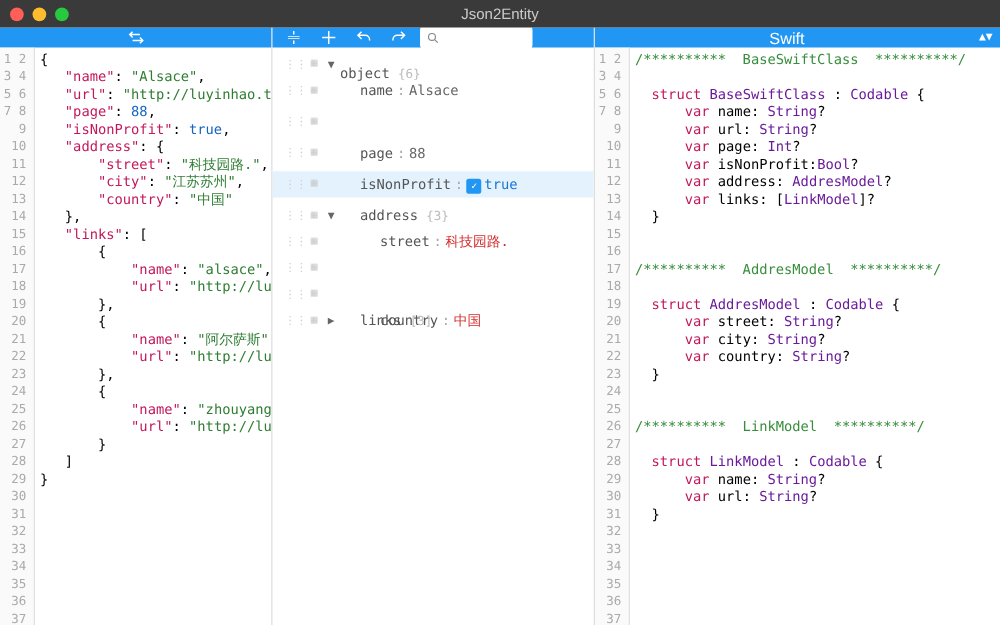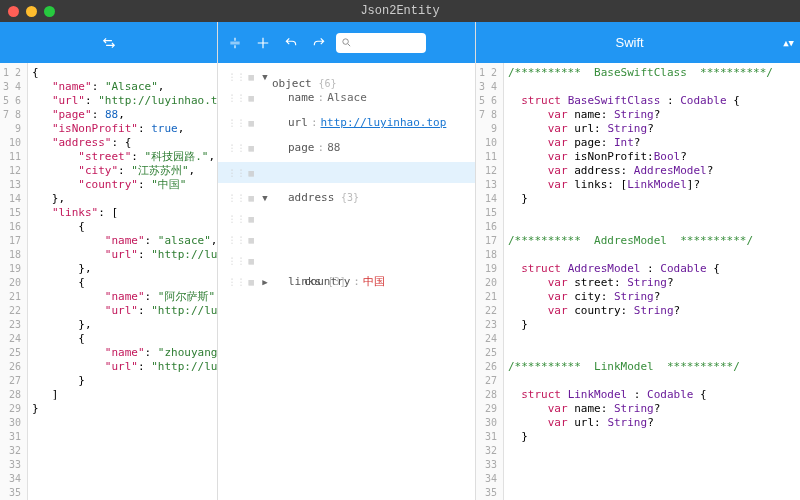--- a/index.html
+++ b/index.html
@@ -1,24 +1,24 @@
 <!DOCTYPE html>
 <html><head>
 <meta charset="utf-8">
 <style>
 * { margin: 0; padding: 0; box-sizing: border-box; }
 body { font-family: Menlo, Monaco, Consolas, monospace; font-size: 11px; background: #fff; width: 800px; height: 500px; overflow: hidden; }
 .titlebar { height: 22px; background: #3a3a3a; display: flex; align-items: center; padding: 0 8px; position: relative; }
 .traffic { display: flex; gap: 7px; }
 .dot { width: 11px; height: 11px; border-radius: 50%; }
-.title { position: absolute; left: 50%; transform: translateX(-50%); color: #ccc; font-size: 12px; font-family: Liberation Mono, monospace; }
+.title { position: absolute; left: 50%; transform: translateX(-50%); color: #ccc; font-size: 12px; font-family: Liberation Sans, sans-serif; }
 .main { display: flex; height: 478px; }
 .pane { display: flex; flex-direction: column; border-right: 1px solid #ddd; }
 .pane:last-child { border-right: none; }
-.toolbar { height: 41px; background: #2196f3; display: flex; align-items: center; justify-content: center; gap: 6px; padding: 0 6px; }
+.toolbar { height: 16px; background: #2196f3; display: flex; align-items: center; justify-content: center; gap: 6px; padding: 0 6px; }
 .tbtn { width: 22px; height: 20px; display: flex; align-items: center; justify-content: center; color: #fff; cursor: pointer; border-radius: 3px; }
 .tbtn svg { width: 14px; height: 14px; }
 .search { flex: 0 0 90px; height: 20px; background: #fff; border-radius: 4px; display: flex; align-items: center; padding: 0 5px; gap: 4px; }
 .search svg { width: 11px; height: 11px; color: #888; }
 .search input { border: none; outline: none; font-size: 11px; width: 60px; }
 .lang { flex: 1; text-align: center; color: #fff; font-size: 13px; font-family: -apple-system, sans-serif; }
 .content { flex: 1; overflow: hidden; display: flex; }
 .gutter { width: 28px; background: #fafafa; border-right: 1px solid #e0e0e0; padding-top: 3px; text-align: right; color: #aaa; font-size: 10px; line-height: 14px; padding-right: 6px; }
 .code { flex: 1; padding: 3px 4px; line-height: 14px; white-space: pre; overflow: hidden; font-size: 11px; }
 .p1 { width: 218px; }
@@ -192,54 +192,55 @@
           <div class="tarrow"></div>
           <div style="padding-left: 16px;"><span class="tkey">name</span><span class="tcolon">:</span><span class="tval">Alsace</span></div>
         </div>
         <div style="height: 4px;"></div>
         <div class="trow">
           <div class="tctl">
             <span>⋮⋮</span>
             <span>▦</span>
           </div>
           <div class="tarrow"></div>
-          <div style="padding-left: 16px;"><span class="tkey">url</span><span class="tcolon">:</span><span class="t-url">http://luyinhao.top</span></div>
         </div>
         <div style="height: 4px;"></div>
         <div class="trow">
           <div class="tctl">
             <span>⋮⋮</span>
             <span>▦</span>
           </div>
           <div class="tarrow"></div>
           <div style="padding-left: 16px;"><span class="tkey">page</span><span class="tcolon">:</span><span class="tval">88</span></div>
         </div>
         <div style="height: 4px;"></div>
         <div class="trow selected">
           <div class="tctl">
             <span>⋮⋮</span>
             <span>▦</span>
           </div>
           <div class="tarrow"></div>
+          <div style="padding-left: 16px;"><span class="tkey">isNonProfit</span><span class="tcolon">:</span><span class="badge">✓</span><span class="t-bool">true</span></div>
         </div>
         <div style="height: 4px;"></div>
         <div class="trow">
           <div class="tctl">
             <span>⋮⋮</span>
             <span>▦</span>
           </div>
           <div class="tarrow">▼</div>
           <div style="padding-left: 16px;"><span class="tkey">address</span> <span class="tcount">{3}</span></div>
         </div>
         <div class="trow">
           <div class="tctl">
             <span>⋮⋮</span>
             <span>▦</span>
           </div>
           <div class="tarrow"></div>
+          <div style="padding-left: 32px;"><span class="tkey">street</span><span class="tcolon">:</span><span class="t-str">科技园路.</span></div>
         </div>
         <div class="trow">
           <div class="tctl">
             <span>⋮⋮</span>
             <span>▦</span>
           </div>
           <div class="tarrow"></div>
         </div>
         <div class="trow">
           <div class="tctl">

